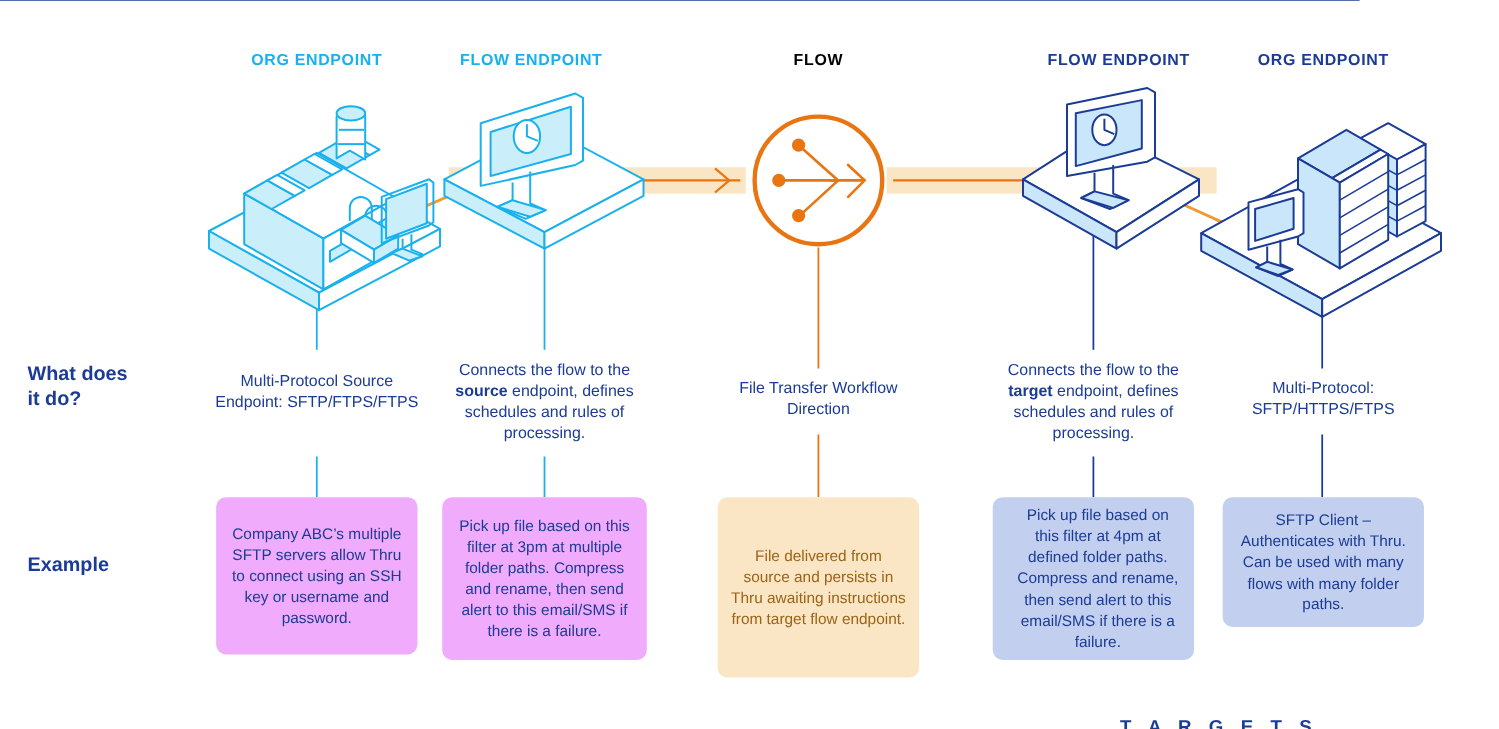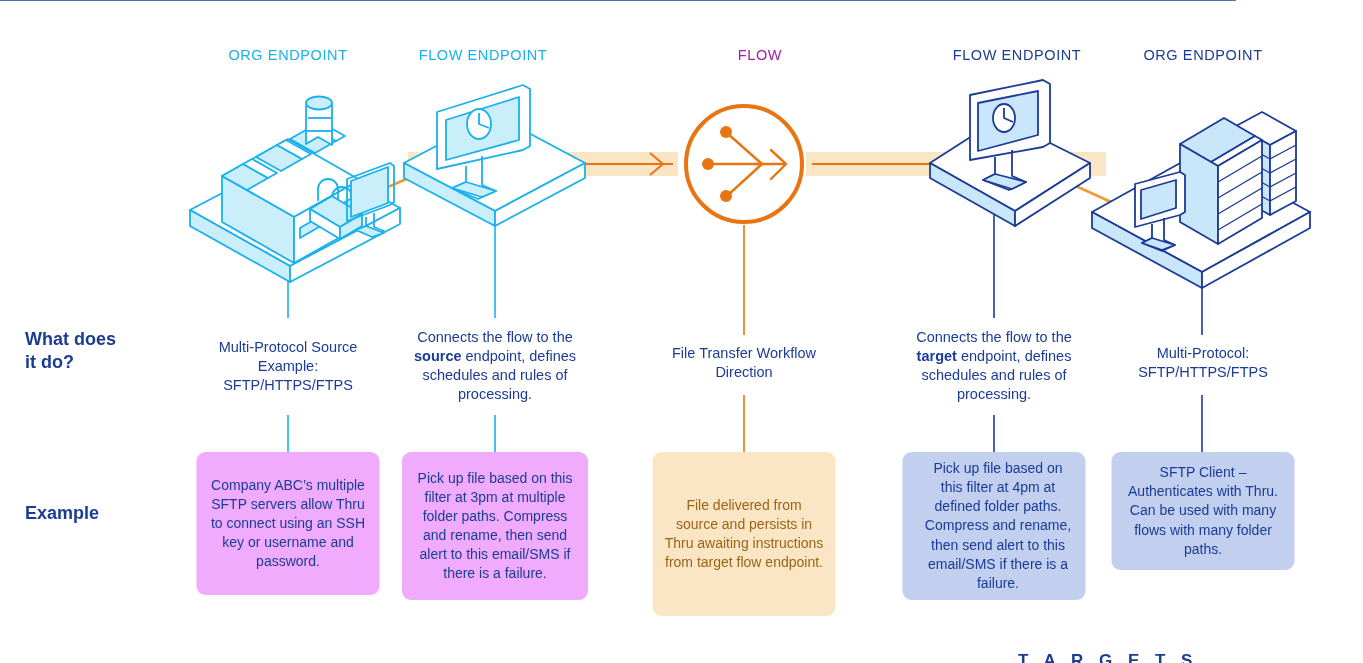--- a/index.html
+++ b/index.html
@@ -12,29 +12,29 @@
     position: relative;
     font-family: "Liberation Sans", sans-serif;
     overflow: hidden;
   }
   .stage { position: absolute; inset: 0; }
 
   
   .col-header {
     position: absolute;
     font-size: 14.5px;
-    font-weight: normal;
+    font-weight: bold;
     letter-spacing: 0.6px;
     text-align: center;
     white-space: nowrap;
     transform: translateX(-50%);
   }
   .col-header.cyan { color: #19B1ED; }
   .col-header.navy { color: #1B3C96; }
-  .col-header.orange { color: #a21caf; margin-left: 16px; }
+  .col-header.orange { color: #000000; }
 
   
   .art { position: absolute; left: 0; top: 0; width: 1363px; height: 663px; }
 
   
   .row-label {
     position: absolute;
     color: #1B3C96;
     font-weight: bold;
     font-size: 18px;
@@ -244,21 +244,21 @@
   <div class="col-header orange" style="left:744px; top:47px;">FLOW</div>
   <div class="col-header navy" style="left:1017px; top:47px;">FLOW ENDPOINT</div>
   <div class="col-header navy" style="left:1203px; top:47px;">ORG ENDPOINT</div>
 
   <div class="row-label" style="left:25px; top:328px;">
     <span>What does</span><br>
     <span>it do?</span>
   </div>
   <div class="row-label" style="left:25px; top:502px;">Example</div>
 
-  <div class="desc" style="left:288px; top:338px; width:185px;">Multi-Protocol Source Example: SFTP/HTTPS/FTPS</div>
+  <div class="desc" style="left:288px; top:338px; width:185px;">Multi-Protocol Source Endpoint: SFTP/FTPS/FTPS</div>
 
   <div class="desc" style="left:495px; top:328px; width:180px;">
     <span>Connects the flow to the </span><b>source</b><span> endpoint, defines schedules and rules of processing.</span>
   </div>
 
   <div class="desc" style="left:744px; top:344px; width:175px;">File Transfer Workflow Direction</div>
 
   <div class="desc" style="left:1203px; top:344px; width:180px;">Multi-Protocol: SFTP/HTTPS/FTPS</div>
 
   <div class="desc" style="left:994px; top:328px; width:180px;">

